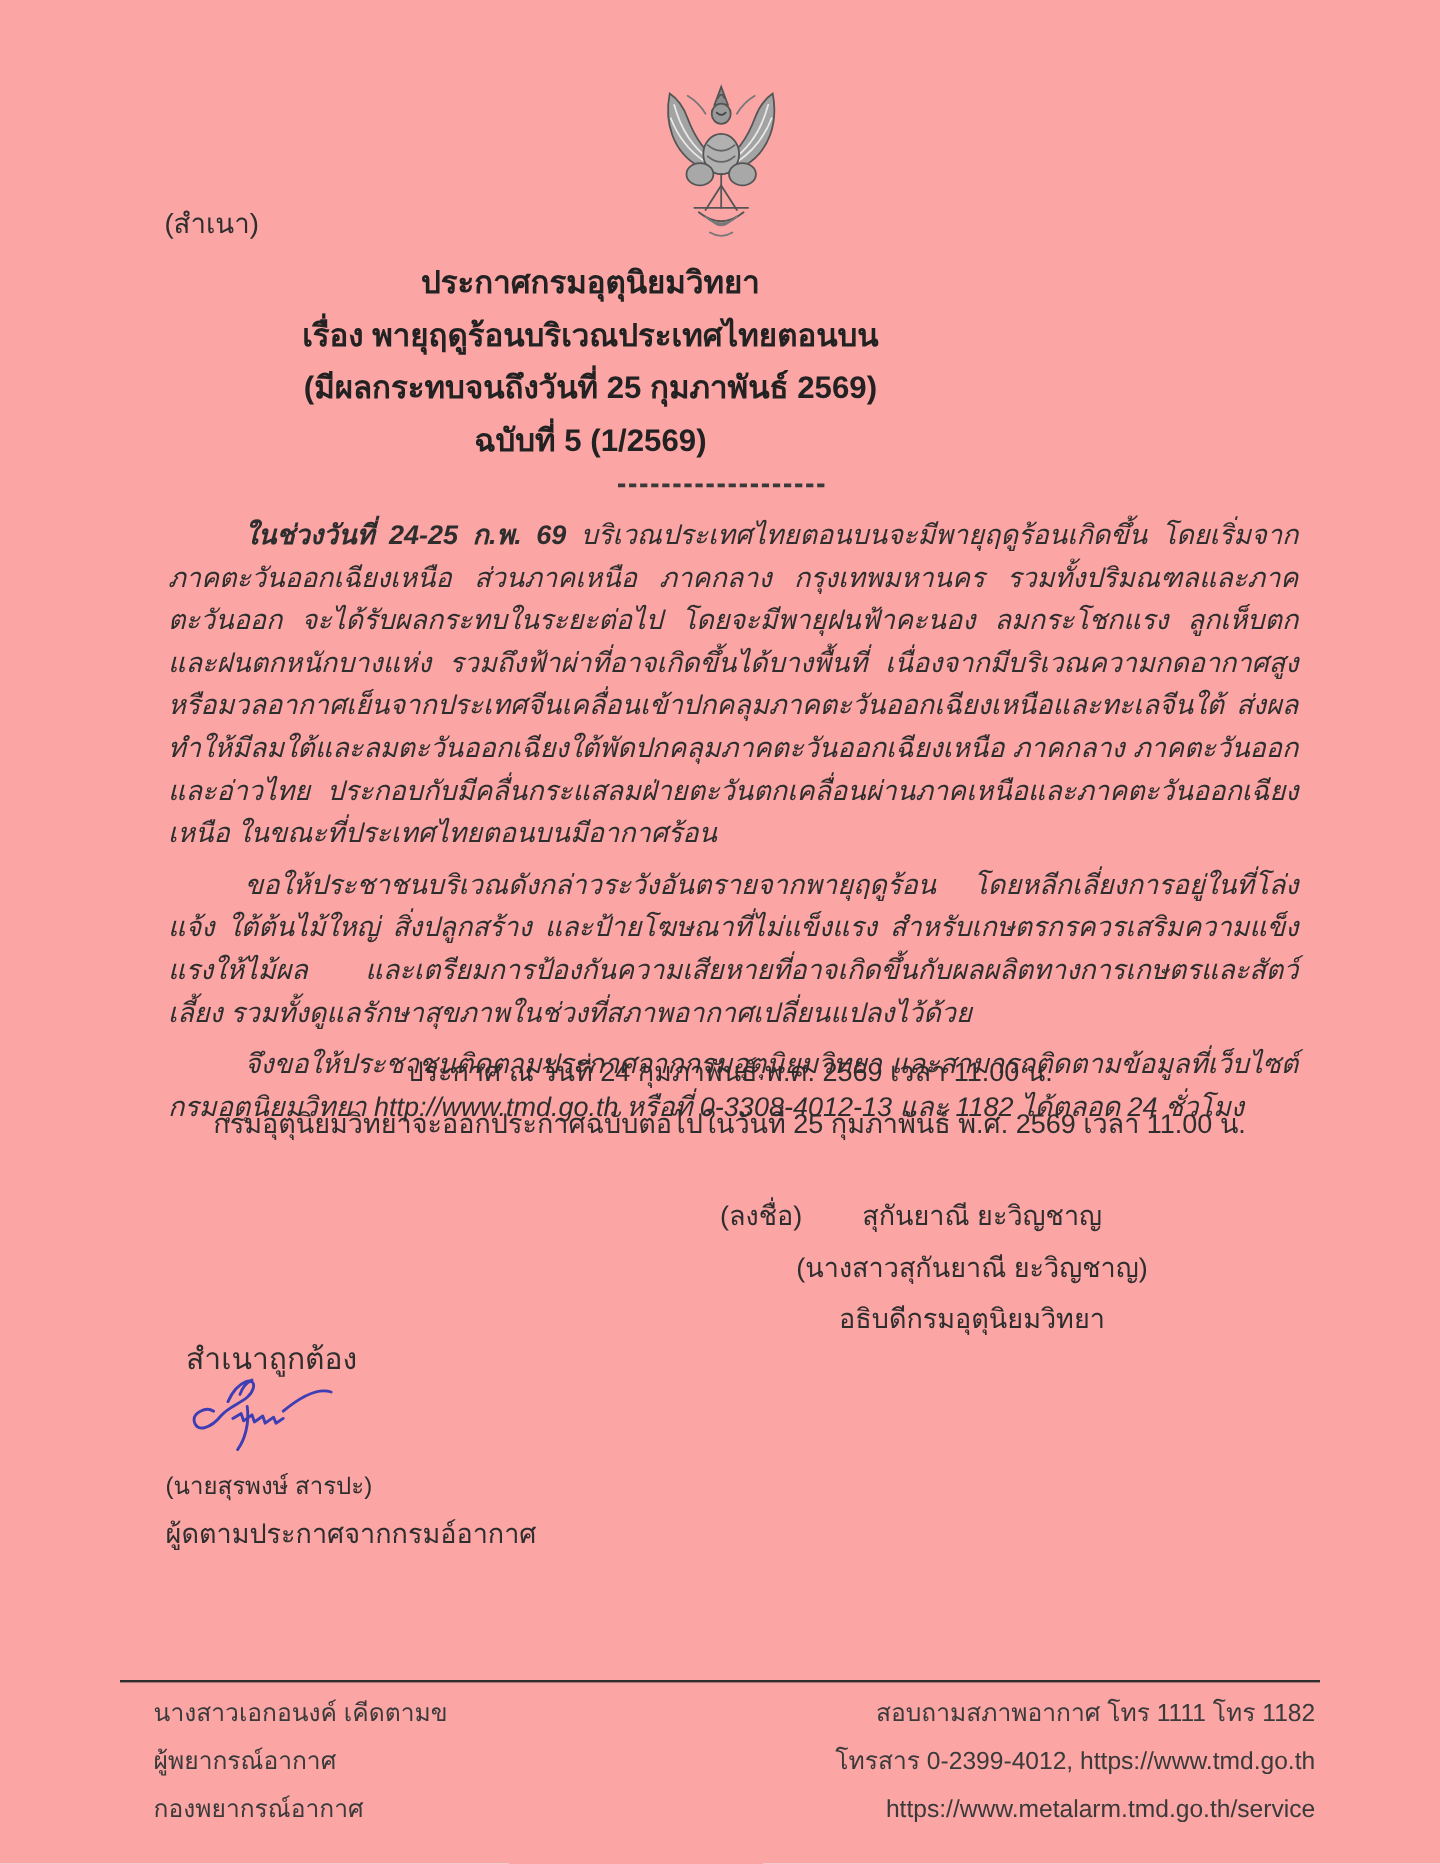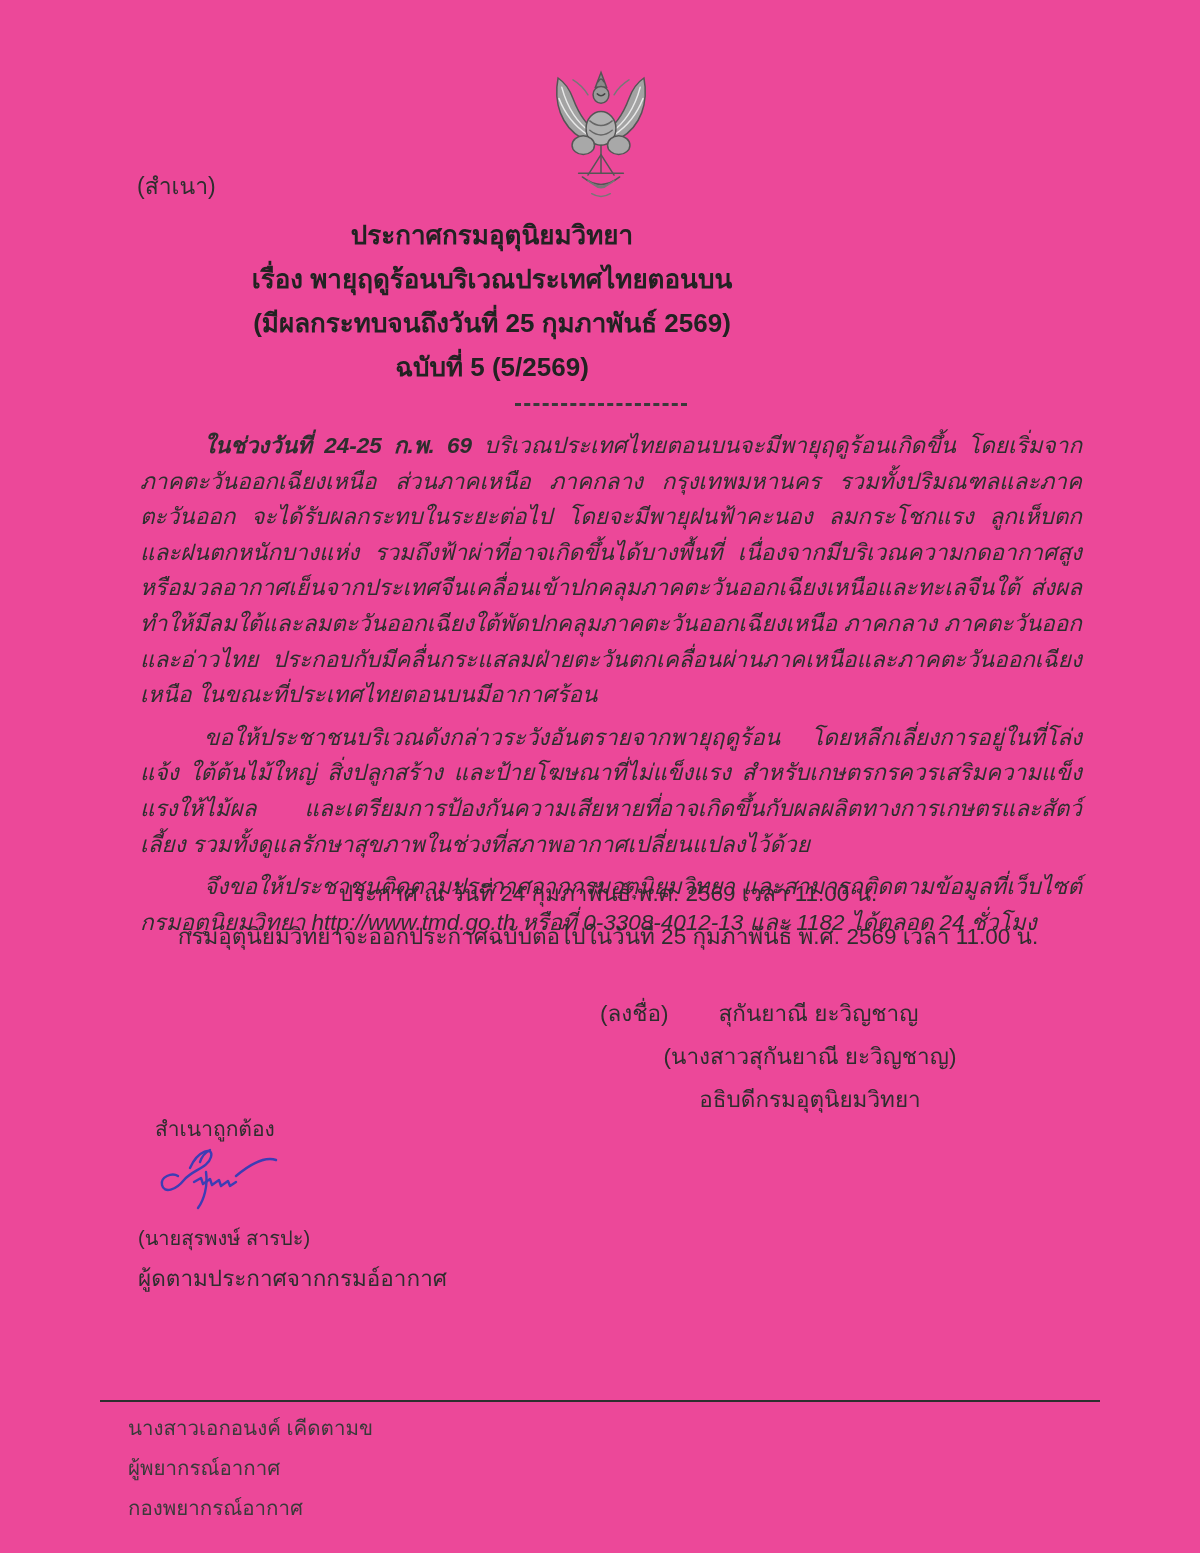--- a/index.html
+++ b/index.html
@@ -1,20 +1,20 @@
 <!DOCTYPE html>
 <html lang="th"><head>
 <meta charset="utf-8">
 <style>
   html,body{margin:0;padding:0;background:#e8e8e8;}
   .page{
     position:relative;
     width:1200px;height:1553px;
     margin:0 auto;
-    background:#ec4899;
+    background:#fca5a5;
     font-family:"Liberation Sans","DejaVu Sans",sans-serif;
     color:#2e2e2e;
     overflow:hidden;
   }
   .copy-label{
     position:absolute;left:137px;top:168px;
     font-size:23px;
   }
   .emblem{
     position:absolute;left:545px;top:64px;width:112px;height:140px;
@@ -43,21 +43,21 @@
   }
   .sign-block{
     position:absolute;left:600px;top:992px;width:420px;
     font-size:22.5px;line-height:43px;
   }
   .sign-line1{display:flex;}
   .sign-label{flex:0 0 auto;}
   .sign-name{margin-left:50px;}
   .sign-center{text-align:center;width:360px;margin-left:30px;}
   .cert-label{
-    position:absolute;left:155px;top:1112px;font-size:21px;
+    position:absolute;left:155px;top:1112px;font-size:25px;
   }
   .cert-signature{
     position:absolute;left:148px;top:1138px;width:150px;height:85px;
   }
   .cert-name{
     position:absolute;left:138px;top:1222px;font-size:20px;
   }
   .cert-position{
     position:absolute;left:138px;top:1260px;font-size:22.5px;
   }
@@ -107,21 +107,21 @@
       <path d="M52 124 Q60 131 68 124" stroke="#777"></path>
       <path d="M36 112 H84" stroke="#555"></path>
       <path d="M50 134 Q60 140 70 134" stroke="#777"></path>
     </g>
   </svg>
 
   <div class="title-block">
     <div>ประกาศกรมอุตุนิยมวิทยา</div>
     <div>เรื่อง พายุฤดูร้อนบริเวณประเทศไทยตอนบน</div>
     <div>(มีผลกระทบจนถึงวันที่ 25 กุมภาพันธ์ 2569)</div>
-    <div>ฉบับที่ 5 (5/2569)</div>
+    <div>ฉบับที่ 5 (1/2569)</div>
   </div>
 
   <div class="dash-sep"></div>
 
   <div class="body-block">
     <p><span class="lead-bold">ในช่วงวันที่ 24-25 ก.พ. 69</span><span> บริเวณประเทศไทยตอนบนจะมีพายุฤดูร้อนเกิดขึ้น โดยเริ่มจากภาคตะวันออกเฉียงเหนือ ส่วนภาคเหนือ ภาคกลาง กรุงเทพมหานคร รวมทั้งปริมณฑลและภาคตะวันออก จะได้รับผลกระทบในระยะต่อไป โดยจะมีพายุฝนฟ้าคะนอง ลมกระโชกแรง ลูกเห็บตก และฝนตกหนักบางแห่ง รวมถึงฟ้าผ่าที่อาจเกิดขึ้นได้บางพื้นที่ เนื่องจากมีบริเวณความกดอากาศสูงหรือมวลอากาศเย็นจากประเทศจีนเคลื่อนเข้าปกคลุมภาคตะวันออกเฉียงเหนือและทะเลจีนใต้ ส่งผลทำให้มีลมใต้และลมตะวันออกเฉียงใต้พัดปกคลุมภาคตะวันออกเฉียงเหนือ ภาคกลาง ภาคตะวันออก และอ่าวไทย ประกอบกับมีคลื่นกระแสลมฝ่ายตะวันตกเคลื่อนผ่านภาคเหนือและภาคตะวันออกเฉียงเหนือ ในขณะที่ประเทศไทยตอนบนมีอากาศร้อน</span></p>
     <p>ขอให้ประชาชนบริเวณดังกล่าวระวังอันตรายจากพายุฤดูร้อน โดยหลีกเลี่ยงการอยู่ในที่โล่งแจ้ง ใต้ต้นไม้ใหญ่ สิ่งปลูกสร้าง และป้ายโฆษณาที่ไม่แข็งแรง สำหรับเกษตรกรควรเสริมความแข็งแรงให้ไม้ผล และเตรียมการป้องกันความเสียหายที่อาจเกิดขึ้นกับผลผลิตทางการเกษตรและสัตว์เลี้ยง รวมทั้งดูแลรักษาสุขภาพในช่วงที่สภาพอากาศเปลี่ยนแปลงไว้ด้วย</p>
     <p>จึงขอให้ประชาชนติดตามประกาศจากกรมอุตุนิยมวิทยา และสามารถติดตามข้อมูลที่เว็บไซต์กรมอุตุนิยมวิทยา http://www.tmd.go.th หรือที่ 0-3308-4012-13 และ 1182 ได้ตลอด 24 ชั่วโมง</p>
   </div>
 
@@ -155,14 +155,19 @@
   <div class="cert-position">ผู้ดตามประกาศจากกรมอ์อากาศ</div>
 
   <div class="footer-rule"></div>
 
   <div class="footer-left">
     <div>นางสาวเอกอนงค์ เคีดตามข</div>
     <div>ผู้พยากรณ์อากาศ</div>
     <div>กองพยากรณ์อากาศ</div>
   </div>
 
+  <div class="footer-right">
+    <div>สอบถามสภาพอากาศ โทร 1111 โทร 1182</div>
+    <div>โทรสาร 0-2399-4012, https://www.tmd.go.th</div>
+    <div>https://www.metalarm.tmd.go.th/service</div>
+  </div>
 
 </div>
 
 </body></html>

